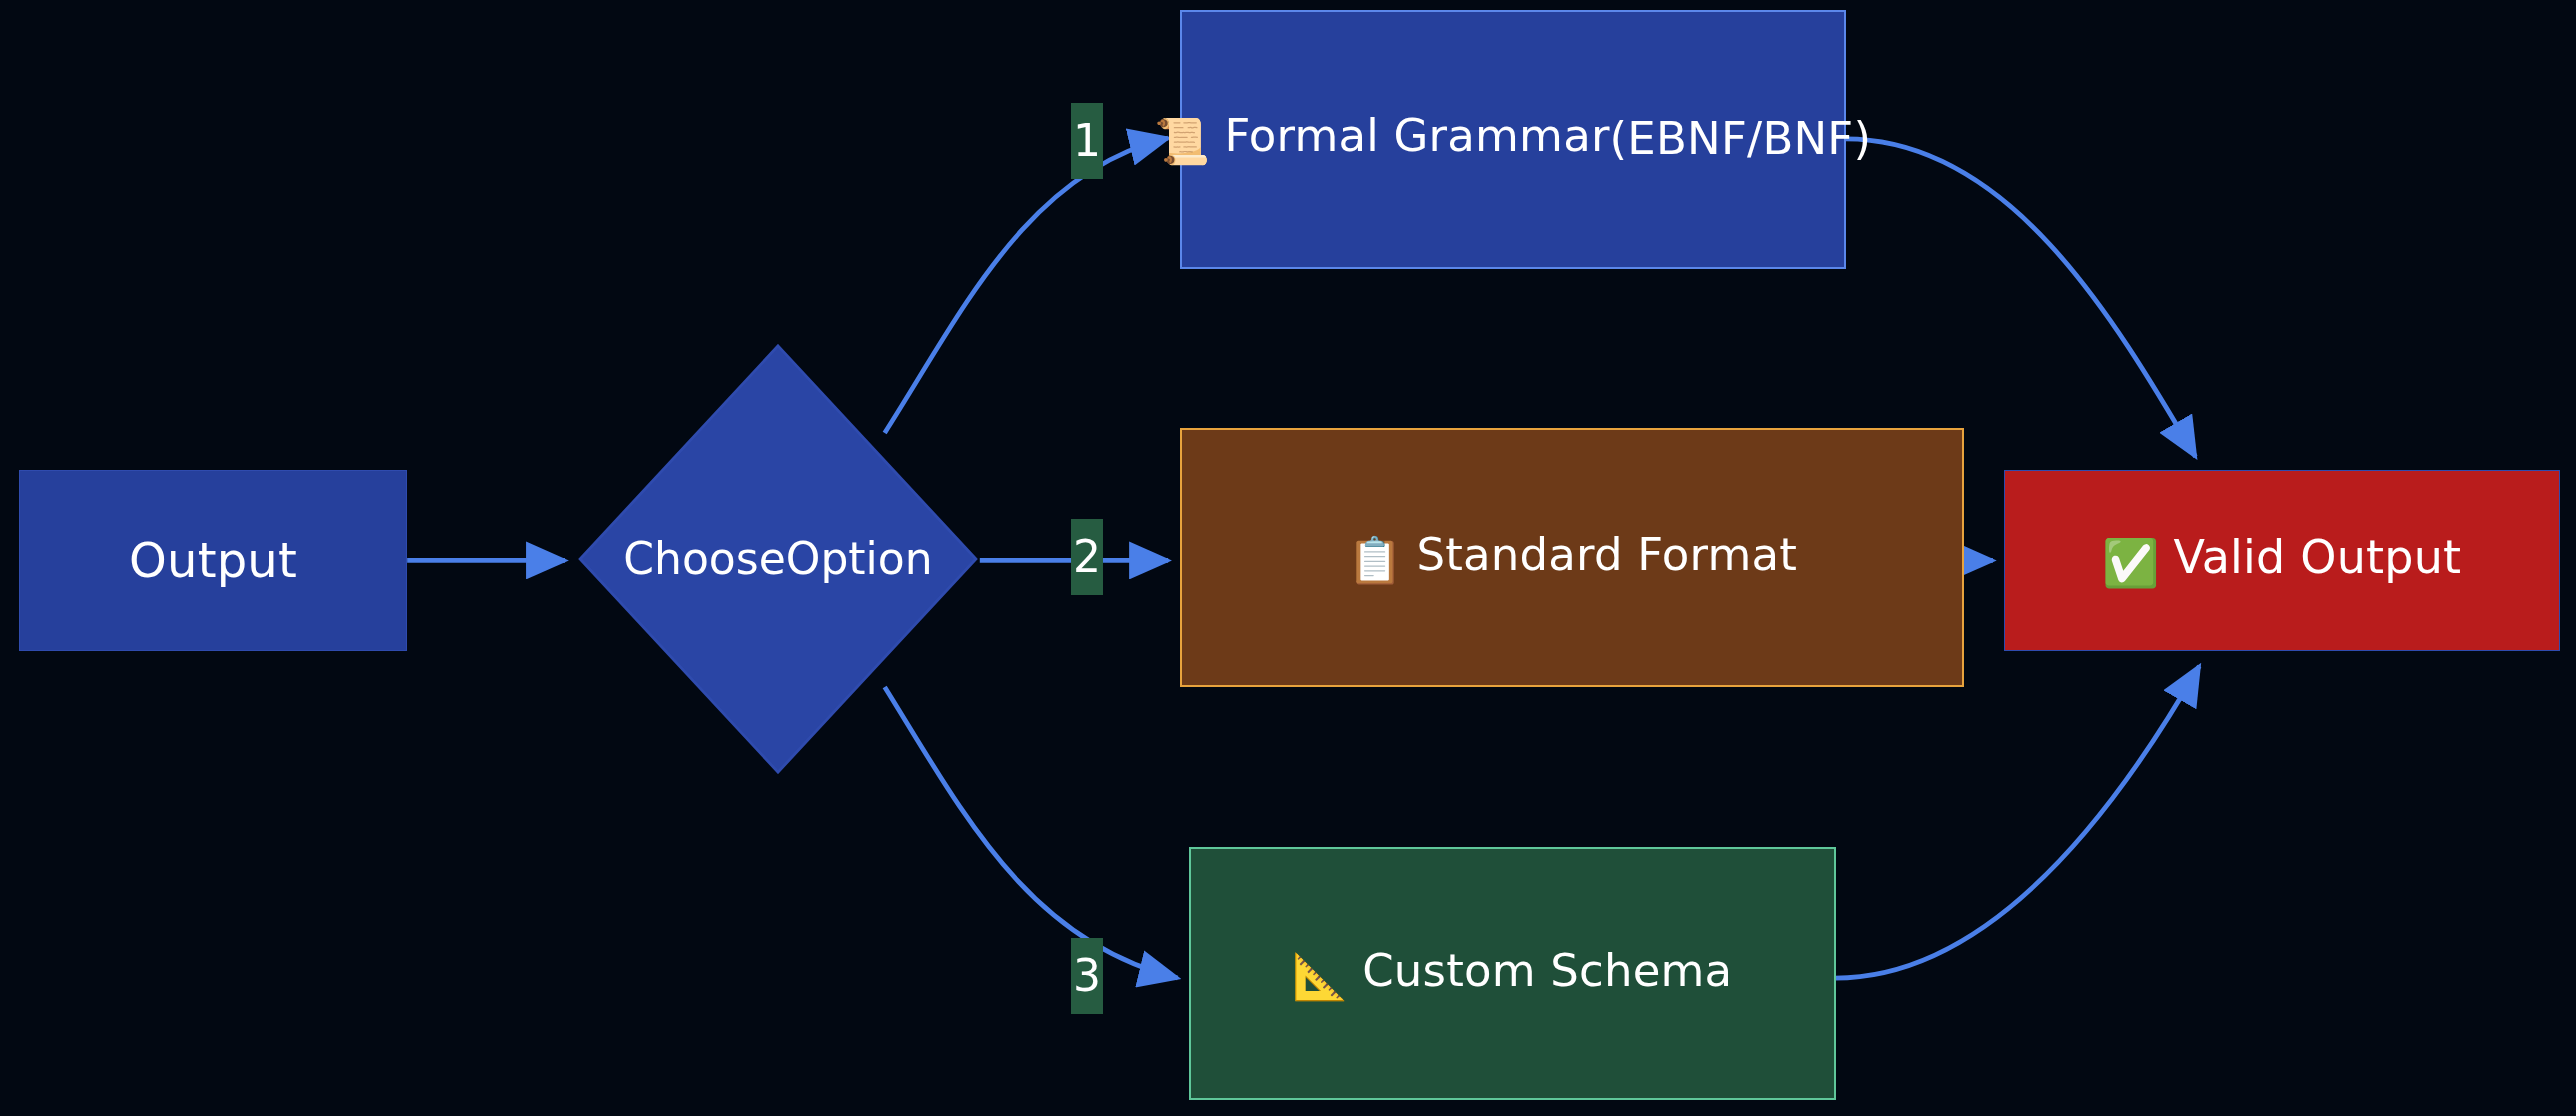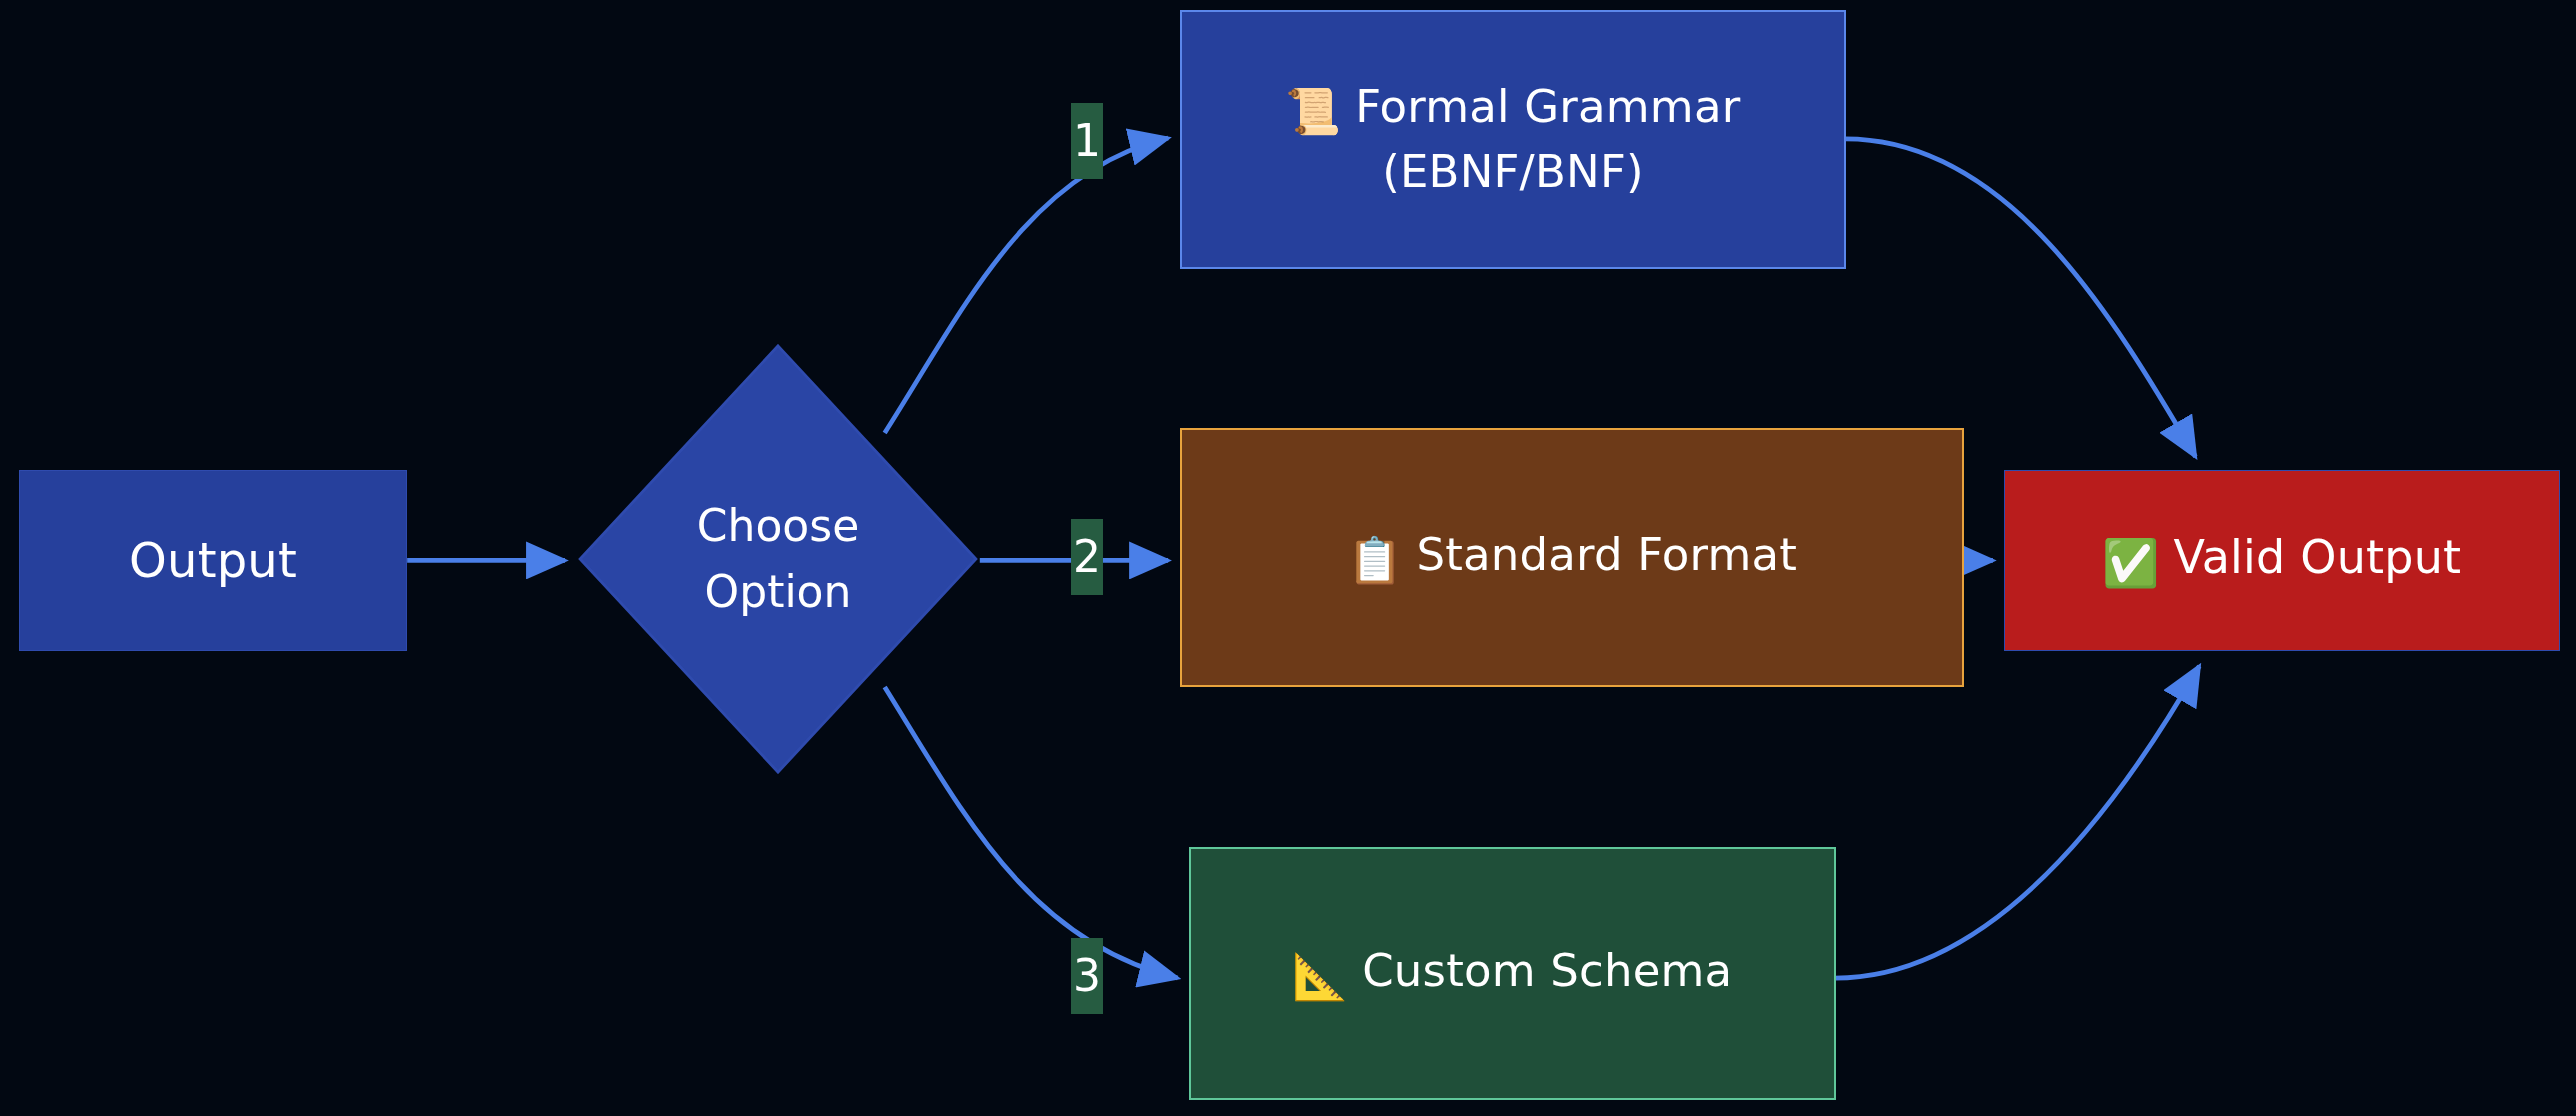--- a/index.html
+++ b/index.html
@@ -23,21 +23,21 @@
     position: absolute;
     left: 0;
     top: 0;
     width: 2576px;
     height: 1117px;
   }
   .node-box {
     position: absolute;
     box-sizing: border-box;
     display: flex;
-    flex-direction: column;
+    flex-direction: row;
     align-items: center;
     justify-content: center;
     color: #ffffff;
     text-align: center;
     line-height: 1.32;
     letter-spacing: 0.2px;
   }
   .node-line {
     display: block;
     white-space: nowrap;
@@ -73,21 +73,21 @@
     left: 0; top: 0;
     width: 400px;
     height: 430px;
   }
   #node-decision-text {
     position: absolute;
     left: 0; top: 0;
     width: 400px;
     height: 430px;
     display: flex;
-    flex-direction: column;
+    flex-direction: row;
     align-items: center;
     justify-content: center;
     color: #ffffff;
     font-size: 44px;
     line-height: 1.5;
     text-align: center;
   }
 
   
   #node-grammar {

